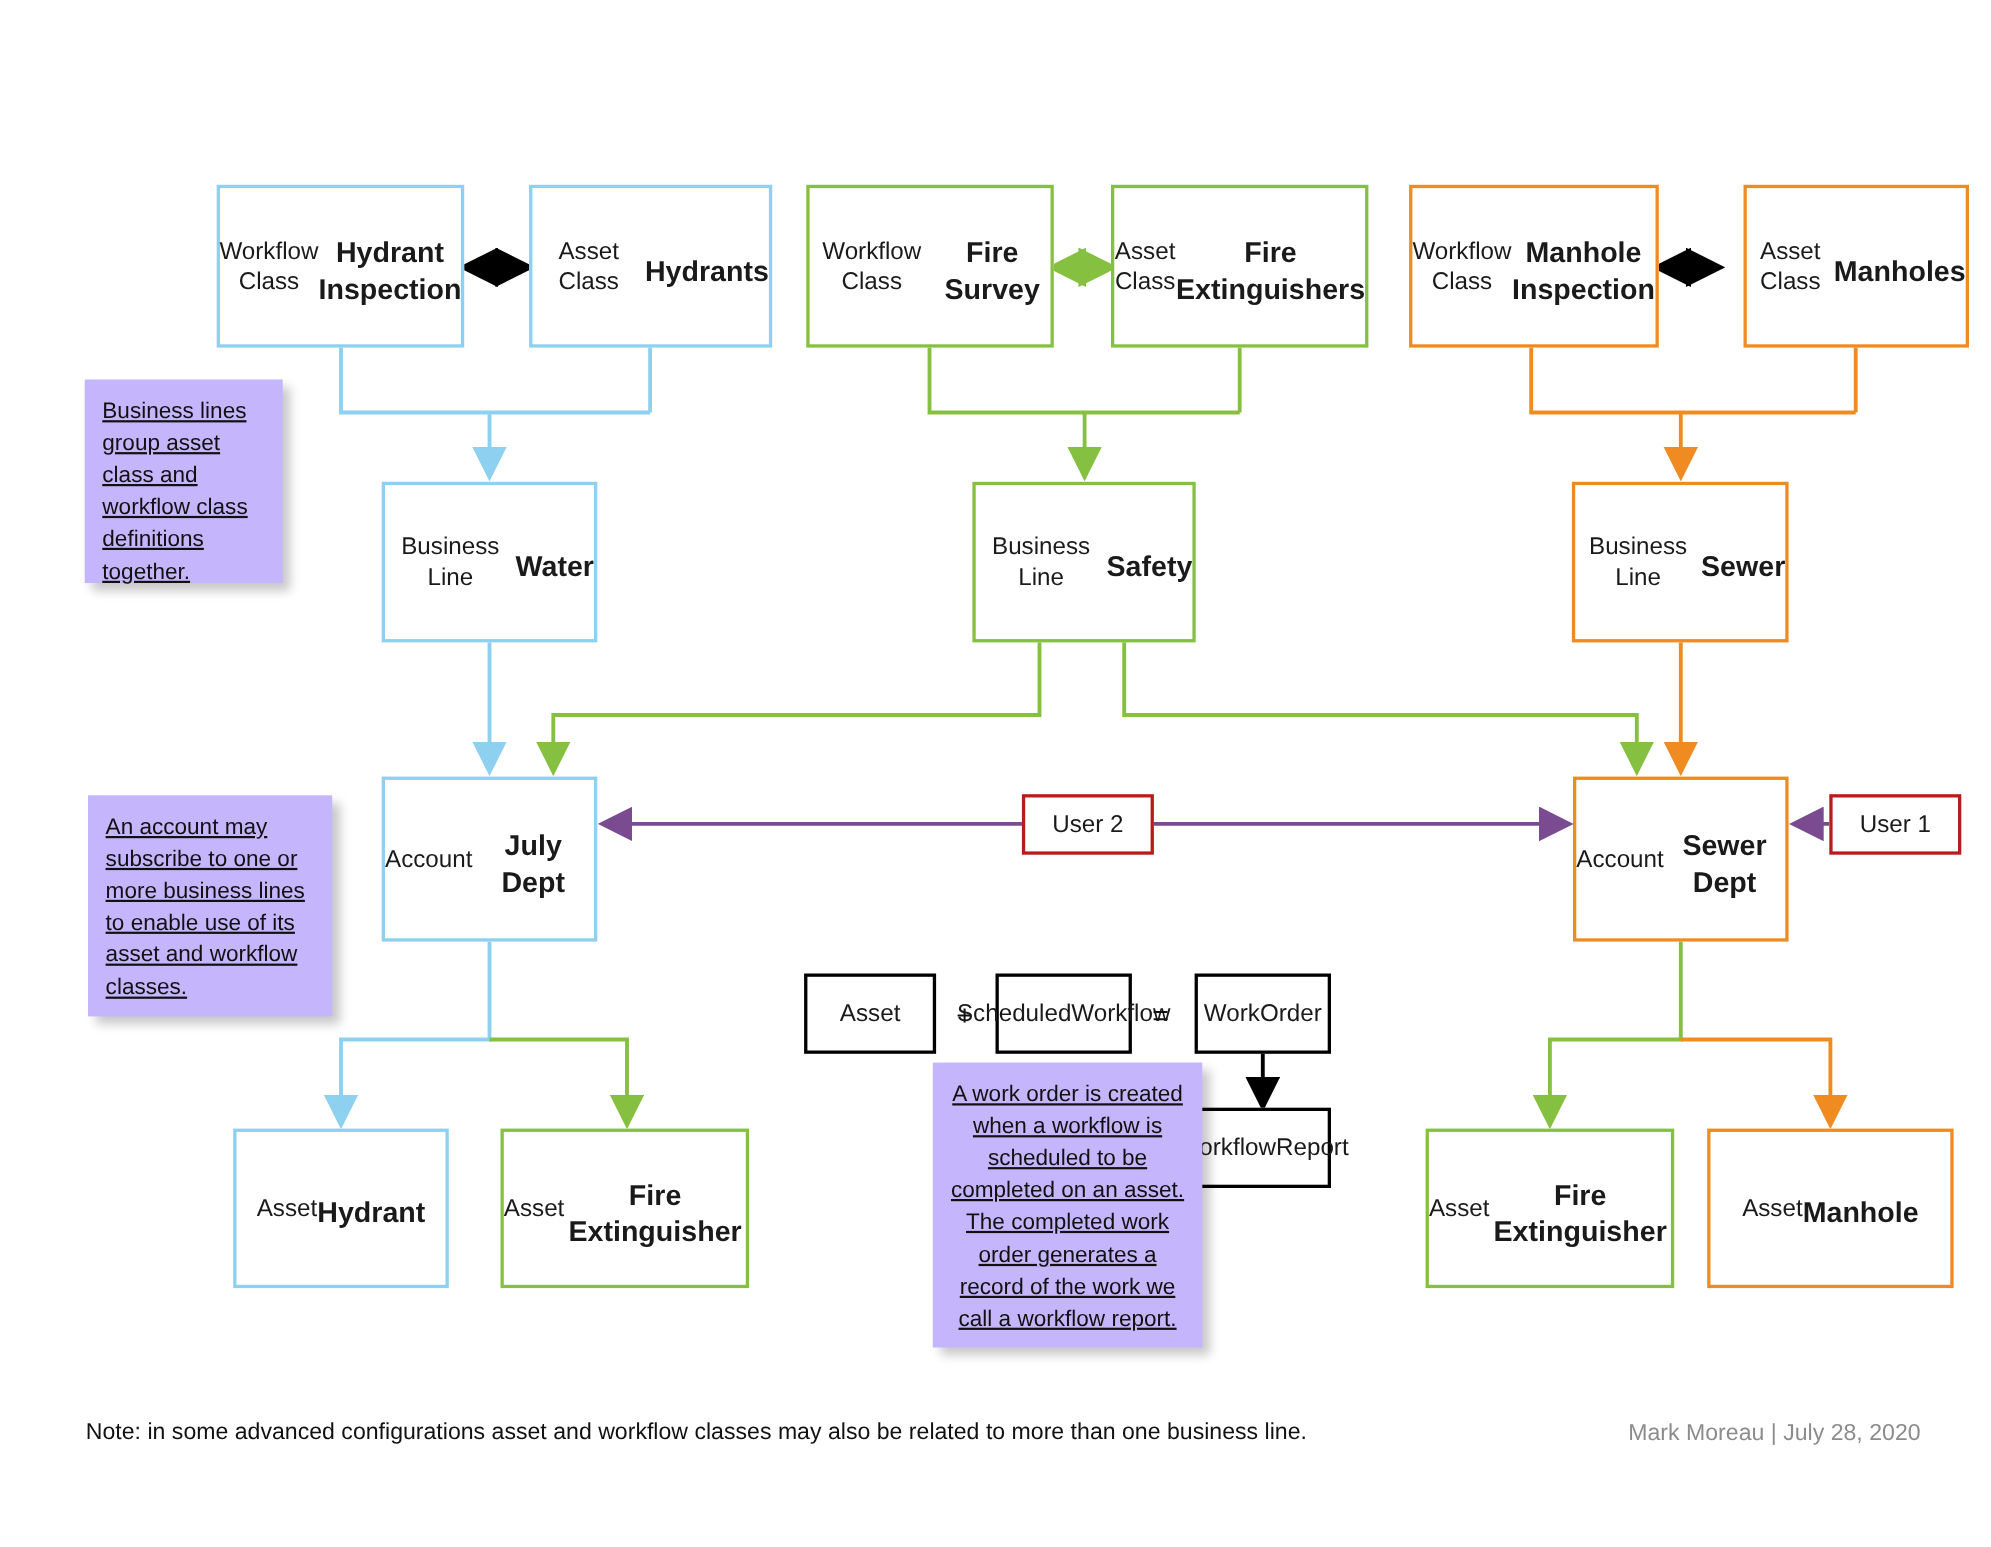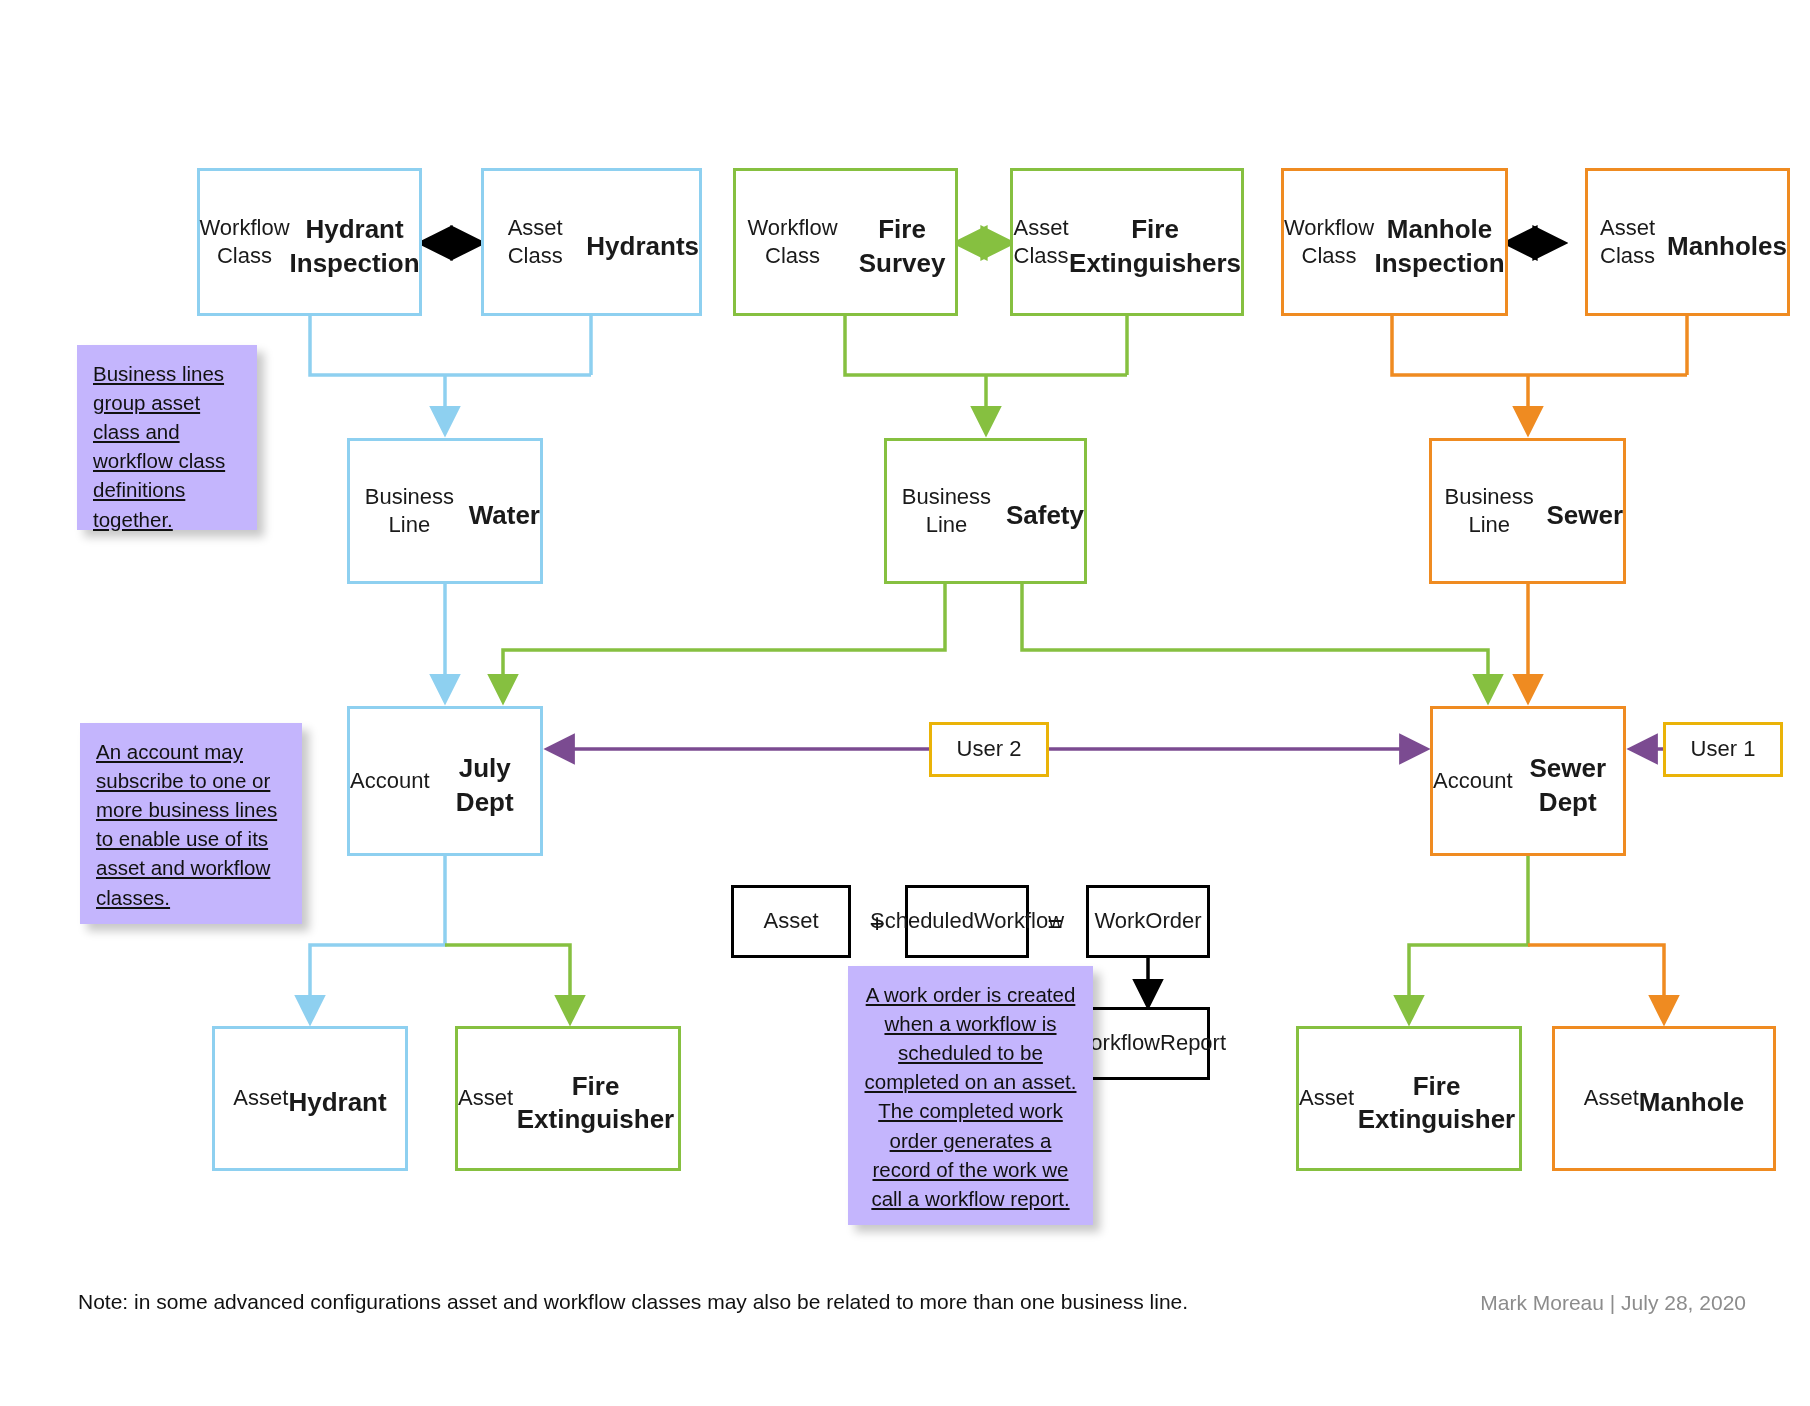--- a/index.html
+++ b/index.html
@@ -11,21 +11,21 @@
   .node{position:absolute;box-sizing:border-box;background:#fff;
         display:flex;align-items:center;justify-content:center;
         text-align:center;line-height:1.28;}
   .node .t1{font-size:22px;font-weight:400;}
   .node .t2{font-size:26px;font-weight:bold;margin-top:9px;}
   .node .single{font-size:22px;font-weight:400;}
 
   .b-blue{border:3px solid #8ed0f0;}
   .b-green{border:3px solid #86c040;}
   .b-orange{border:3px solid #ef8b21;}
-  .b-purple{border:3px solid #eab308;}
+  .b-purple{border:3px solid #b91c1c;}
   .b-black{border:3px solid #000000;}
 
   .title{position:absolute;left:0;top:52px;width:1810px;text-align:center;
          font-size:33px;font-weight:400;color:#1a1a1a;}
 
   .note{position:absolute;box-sizing:border-box;background:#c4b5fd;
         box-shadow:7px 7px 9px rgba(0,0,0,0.22);
         font-size:20.5px;line-height:1.42;color:#111;padding:14px 16px 10px 16px;text-decoration:underline;}
   .note.center{text-align:center;}
 

